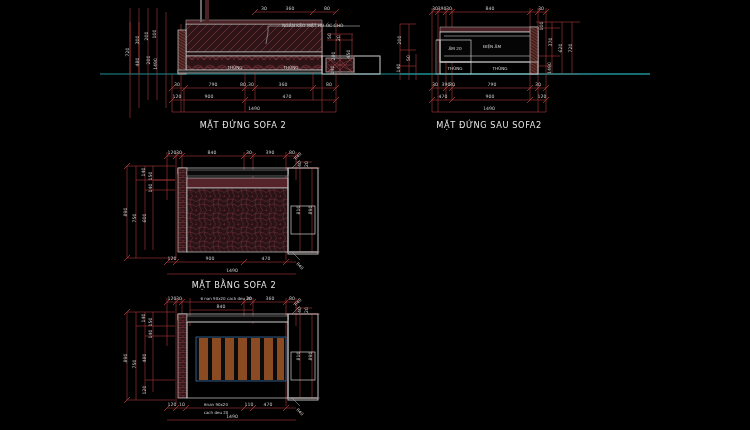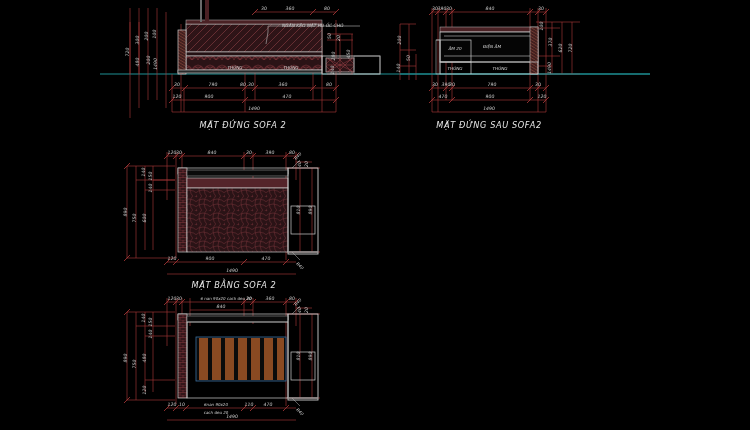--- a/index.html
+++ b/index.html
@@ -1,17 +1,17 @@
 <!DOCTYPE html>
 <html><head>
 <meta charset="utf-8">
 <style>
   html,body{margin:0;padding:0;background:#000;}
   body{width:750px;height:430px;overflow:hidden;font-family:"DejaVu Sans",sans-serif;}
-  #canvas{position:relative;width:750px;height:430px;background:#c4b5fd;font-style:italic;}
+  #canvas{position:relative;width:750px;height:430px;background:#c4b5fd;}
   svg{display:block;}
   text{font-family:"DejaVu Sans",sans-serif;}
 </style>
 </head>
 <body>
 
 <div id="canvas">
 <svg width="750" height="430" viewBox="0 0 750 430">
   <defs>
     <pattern id="diagHatch" width="8" height="8" patternUnits="userSpaceOnUse">

